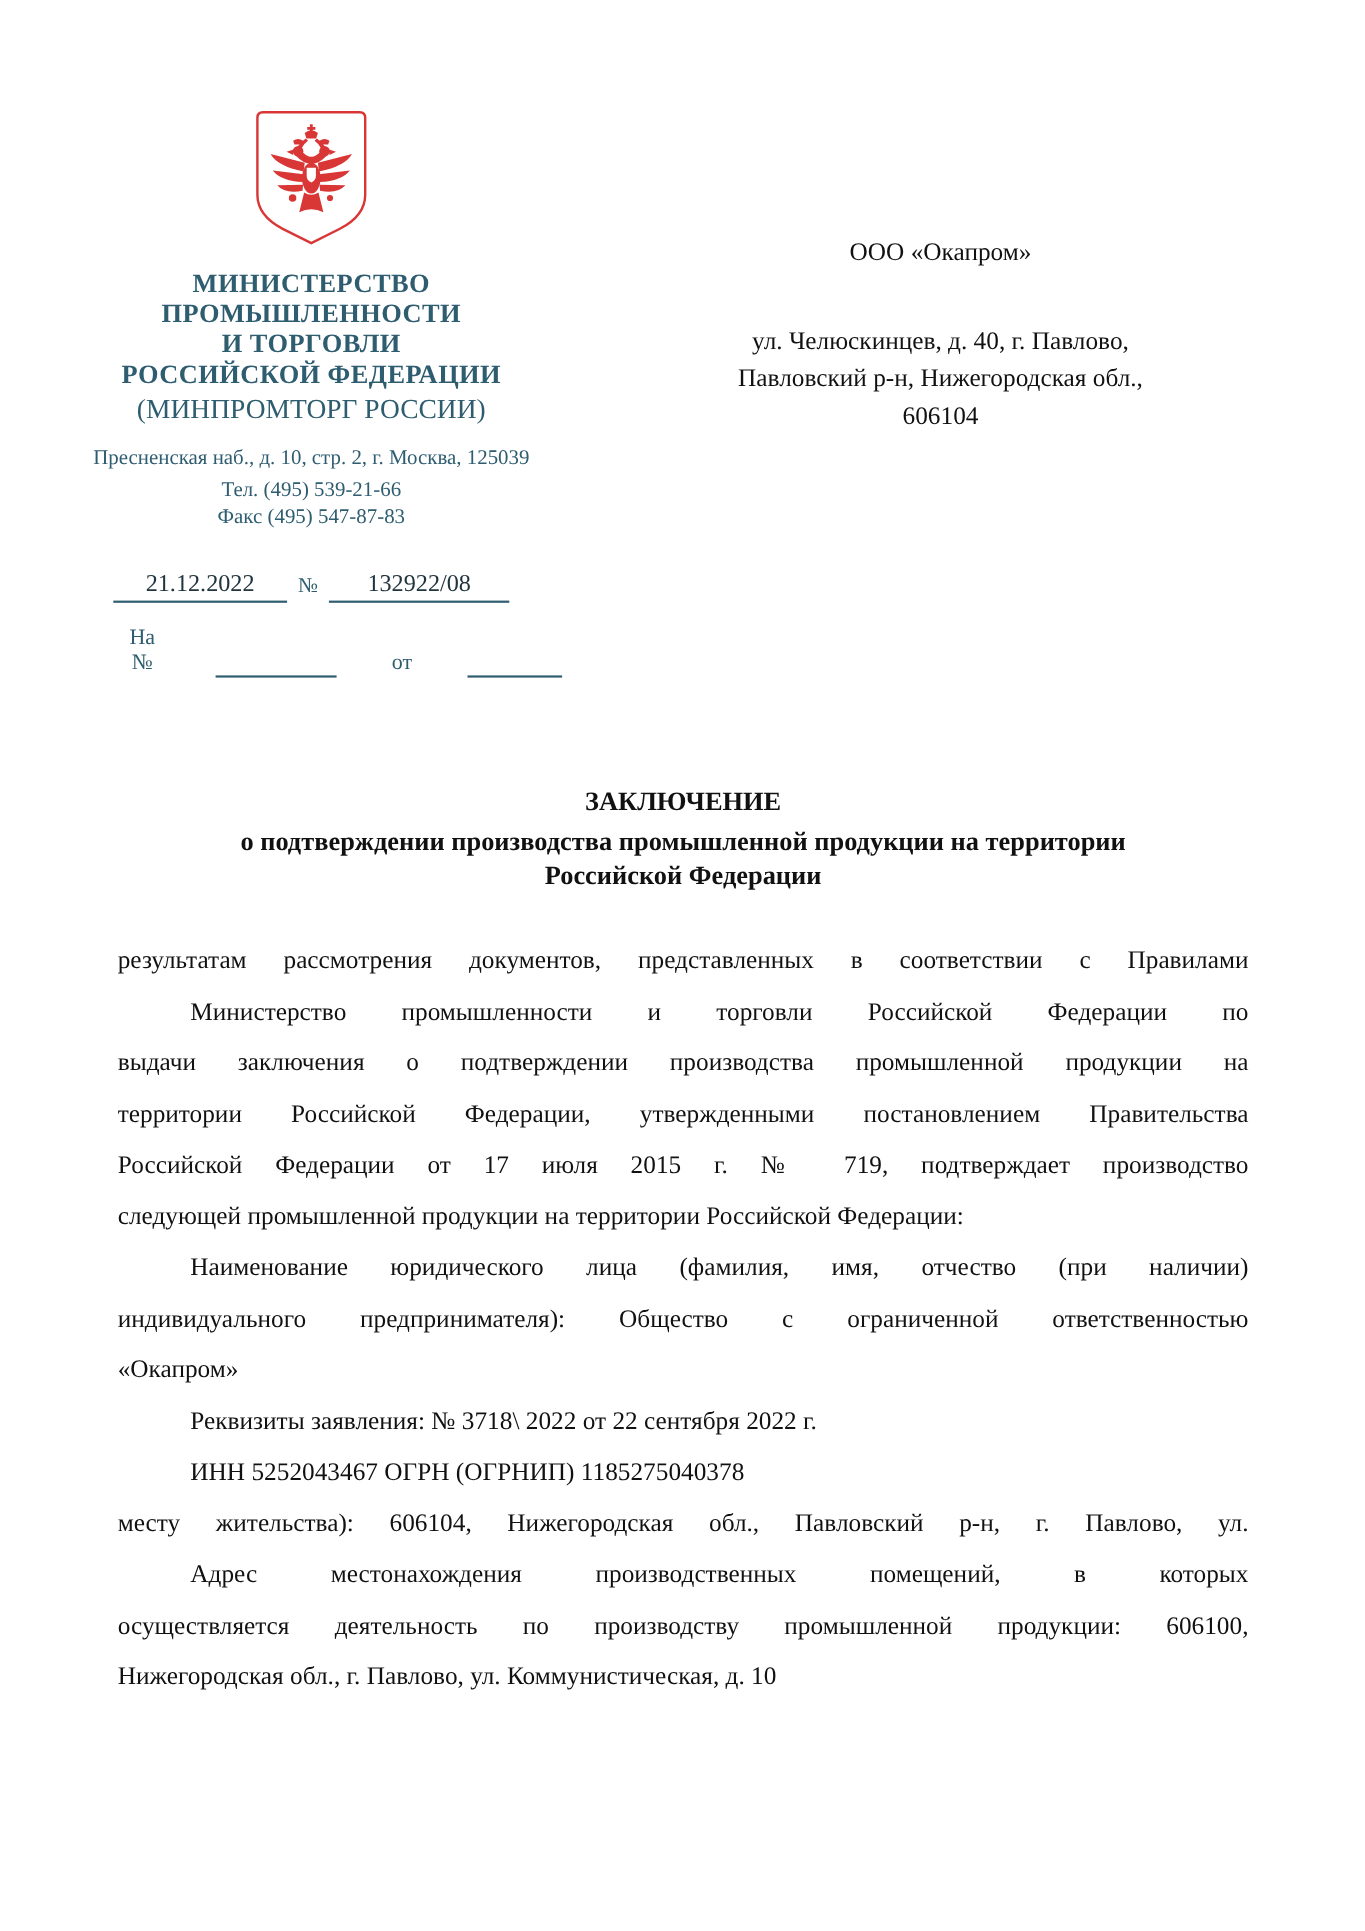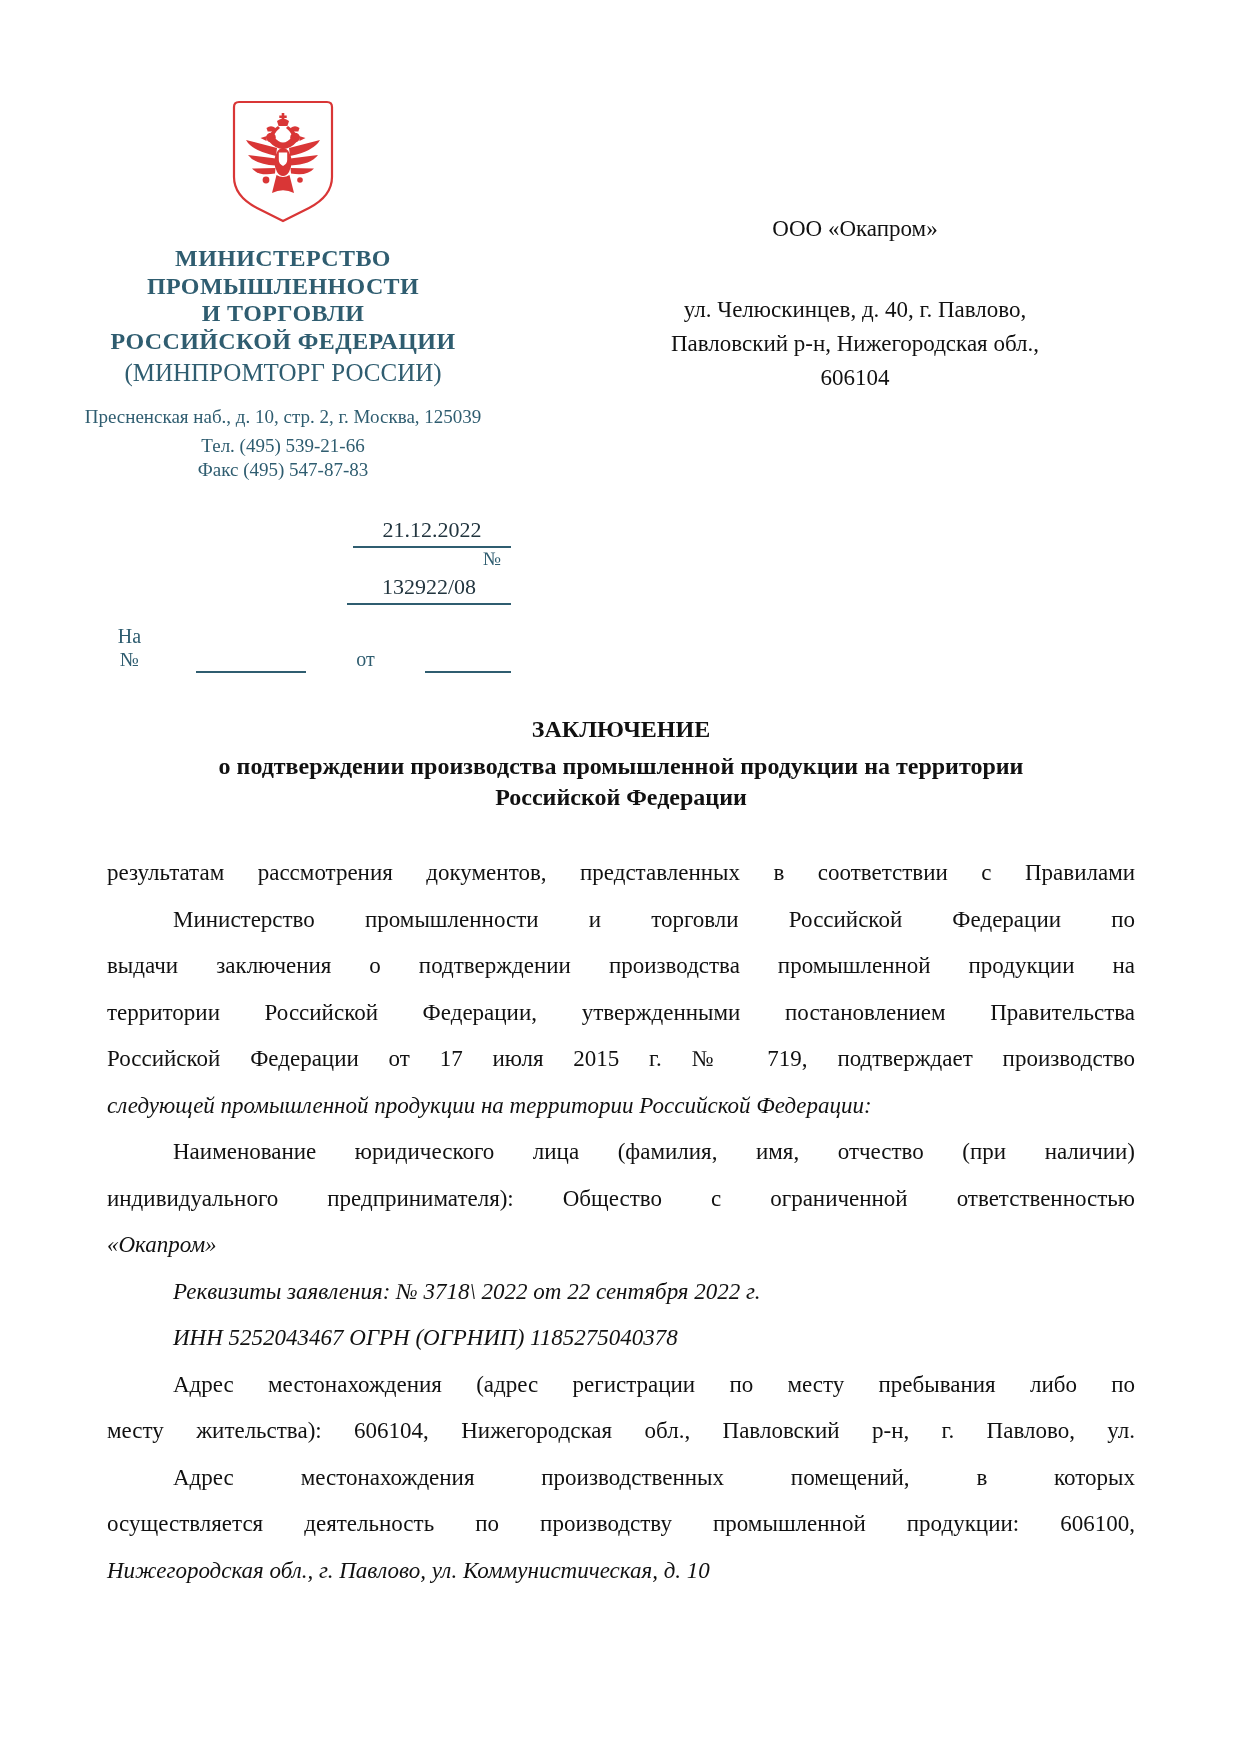--- a/index.html
+++ b/index.html
@@ -26,21 +26,21 @@
   .emblem{display:block;margin:0 auto 20px auto;}
   .ministry-line{font-weight:bold;font-size:24px;line-height:27.5px;letter-spacing:.4px;}
   .ministry-short{font-size:25px;line-height:30px;margin-top:3px;}
   .lh-address{font-size:19px;line-height:23px;margin-top:17px;}
   .lh-contact{font-size:19px;line-height:23.5px;}
   .lh-contact.first-contact{margin-top:6px;}
 
   .date-row{
     margin-top:36px;
     display:flex;justify-content:center;align-items:flex-end;
-    font-size:22px;color:var(--darknum);flex-direction:column;
+    font-size:22px;color:var(--darknum);
   }
   .field-underline{
     border-bottom:2px solid var(--teal);
     padding-bottom:3px;text-align:center;
   }
   .date-value{width:158px;}
   .num-value{width:164px;}
   .no-sign{color:var(--teal);font-size:19px;margin:0 10px;padding-bottom:4px;}
 
   .na-row{
@@ -67,21 +67,21 @@
   }
   .title-main{margin-bottom:6px;}
 
   
   .doc-body{
     position:absolute;left:107px;top:850px;width:1028px;
     font-size:23px;color:var(--ink);
   }
   .bl{line-height:46.5px;white-space:nowrap;}
   .bl.j{text-align:justify;text-align-last:justify;white-space:normal;}
-  .bl.last{text-align:center;text-align-last:left;white-space:normal;font-style:italic;}
+  .bl.last{text-align:center;text-align-last:left;white-space:normal;}
   .bl.first{text-indent:66px;}
 </style>
 </head>
 <body>
 
 <div class="page">
 
   <div class="letterhead">
 
     <svg class="emblem" width="104" height="126" viewBox="0 0 104 126" aria-hidden="true">
@@ -158,21 +158,20 @@
     <div class="bl last">следующей промышленной продукции на территории Российской Федерации:</div>
 
     <div class="bl j first">Наименование юридического лица (фамилия, имя, отчество (при наличии)</div>
     <div class="bl j">индивидуального предпринимателя): Общество с ограниченной ответственностью</div>
     <div class="bl last">«Окапром»</div>
 
     <div class="bl last first">Реквизиты заявления: № 3718\ 2022 от 22 сентября 2022 г.</div>
 
     <div class="bl last first">ИНН 5252043467 ОГРН (ОГРНИП) 1185275040378</div>
 
-    <div class="bl j first">Адрес местонахождения (адрес регистрации по месту пребывания либо по</div>
     <div class="bl j">месту жительства): 606104, Нижегородская обл., Павловский р-н, г. Павлово, ул.</div>
 
     <div class="bl j first">Адрес местонахождения производственных помещений, в которых</div>
     <div class="bl j">осуществляется деятельность по производству промышленной продукции: 606100,</div>
     <div class="bl last">Нижегородская обл., г. Павлово, ул. Коммунистическая, д. 10</div>
   </div>
 
 </div>
 
 </body></html>

